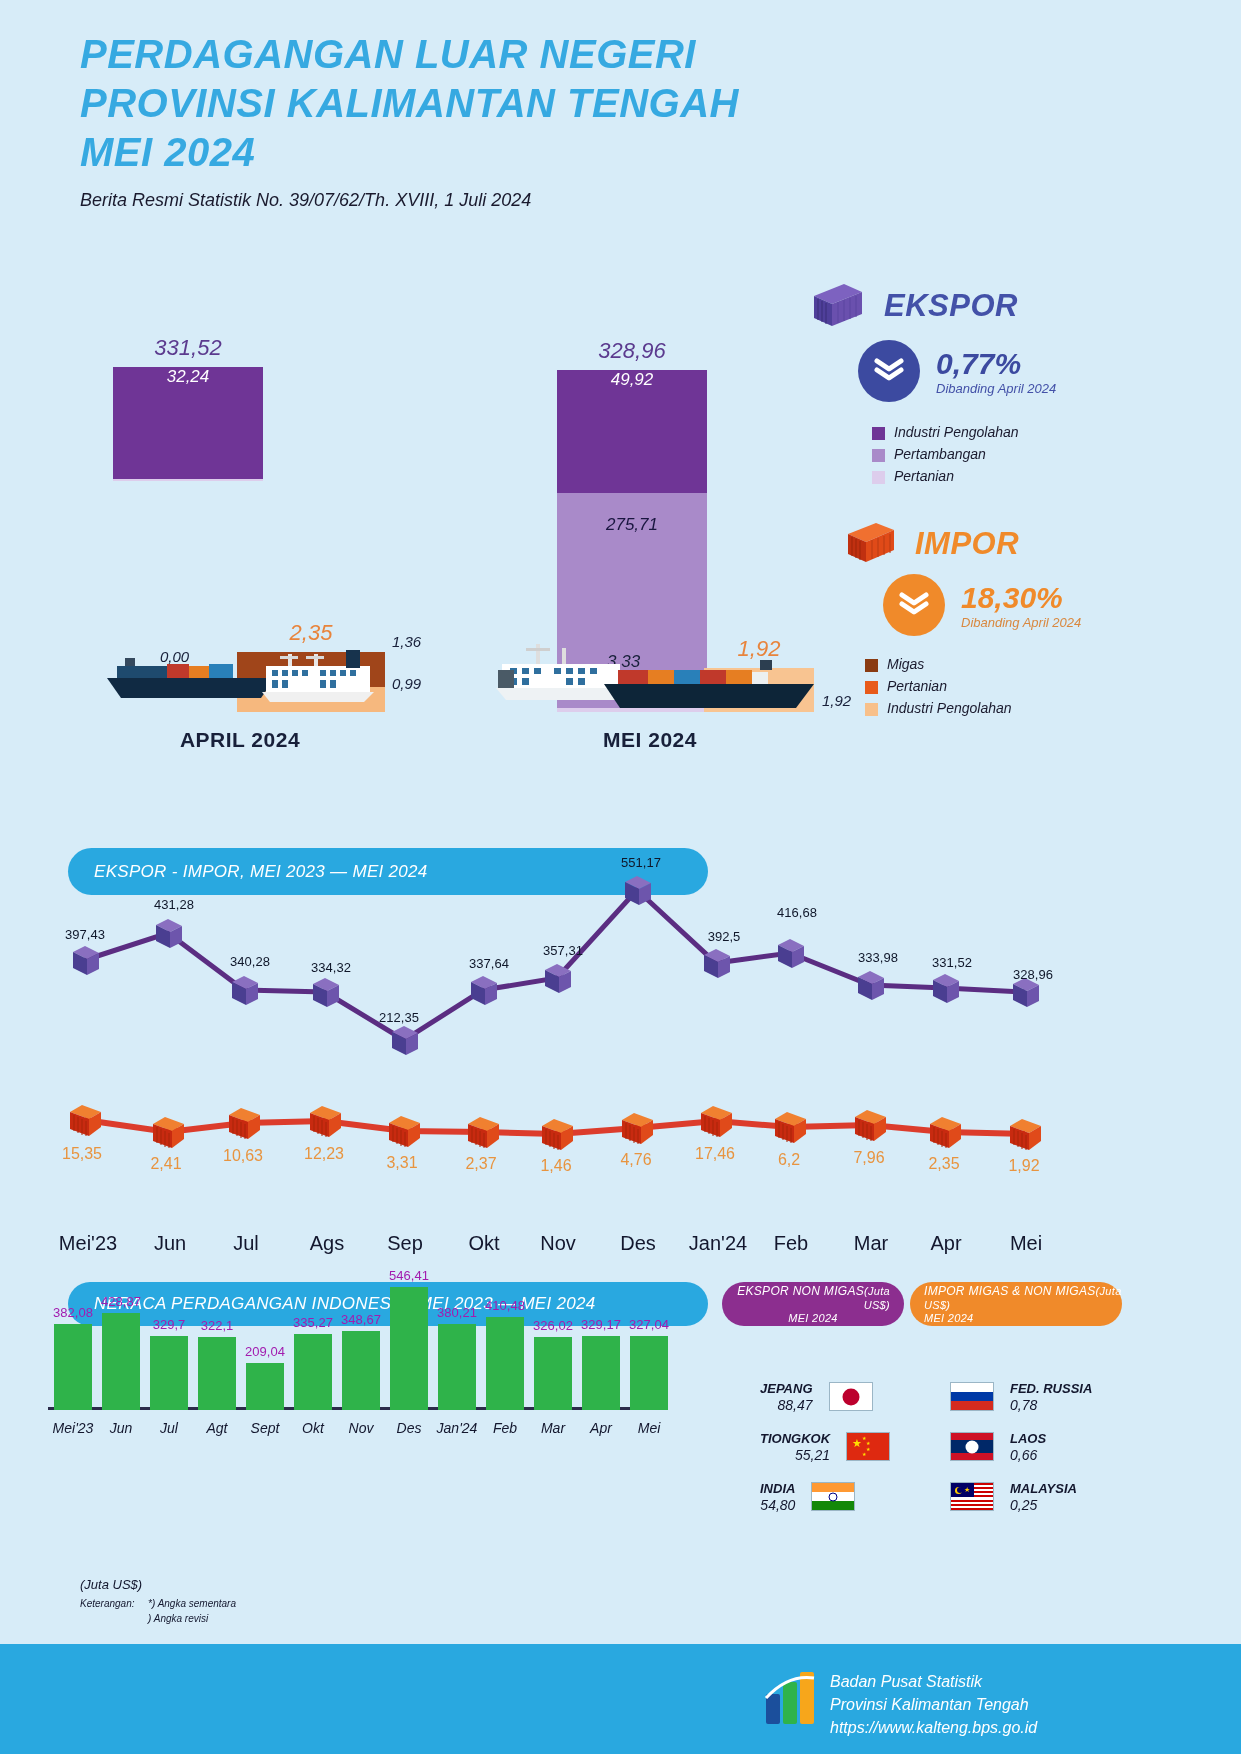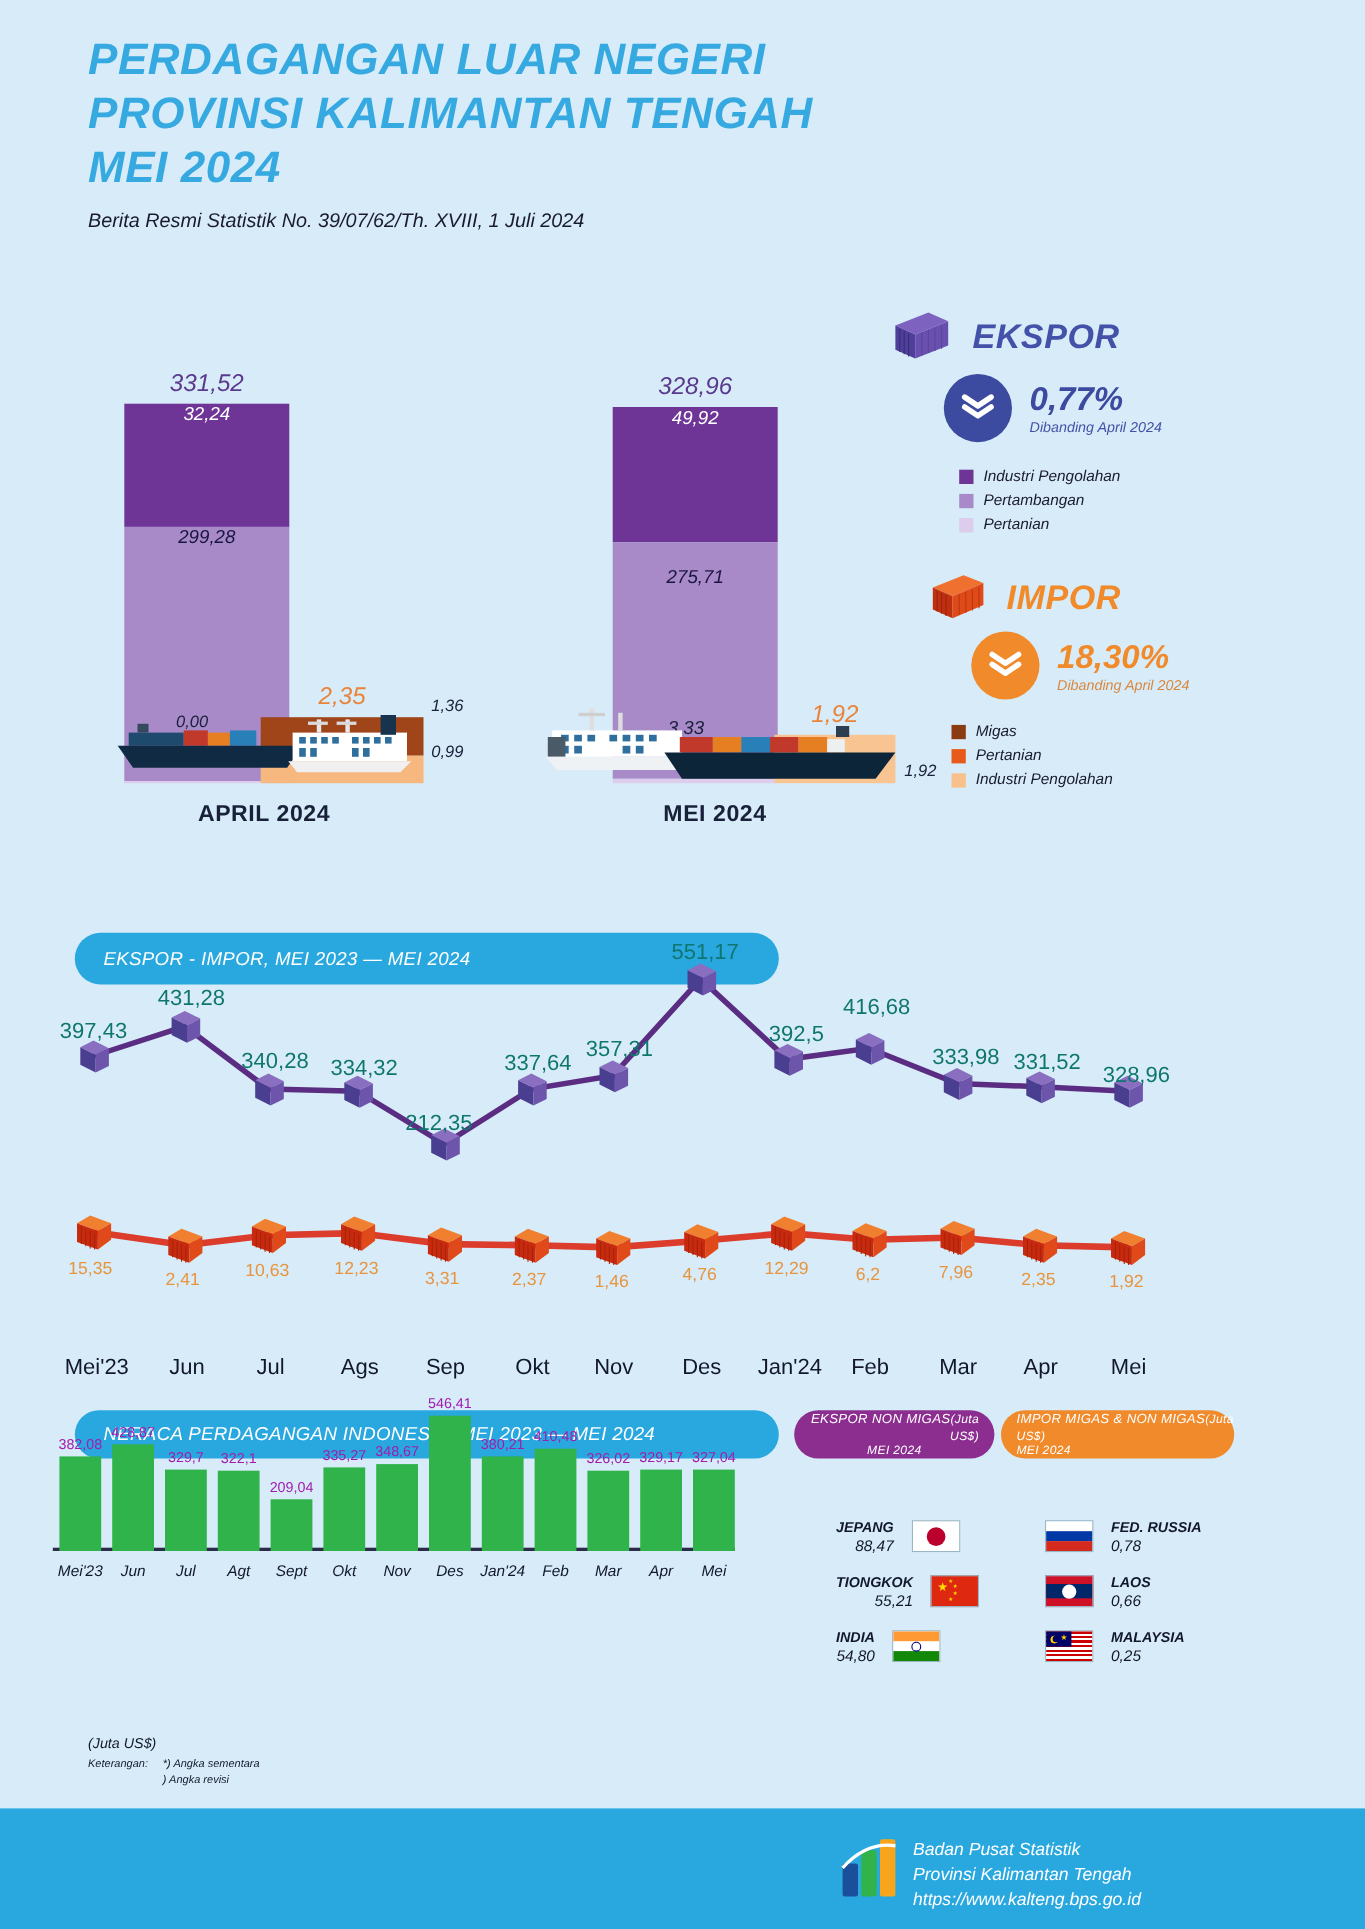--- a/index.html
+++ b/index.html
@@ -71,21 +71,21 @@
     display: flex; align-items: center; padding-left: 26px;
     font-size: 17px; font-style: italic; letter-spacing: .3px;
   }
   .banner.blue { background: #29a8e0; }
   .banner.purple { background: #8c2e8f; justify-content: center; padding: 0 14px; text-align: right; }
   .banner.orange { background: #f08a2a; padding-left: 14px; }
   .banner small { font-size: 11px; }
 
   
   .linewrap { position: absolute; left: 0; top: 855px; width: 1241px; height: 345px; }
-  .pt-label { position: absolute; font-size: 20px; color: #0f766e; transform: translateX(-50%); white-space: nowrap; }
+  .pt-label { position: absolute; font-size: 13px; color: #0f172a; transform: translateX(-50%); white-space: nowrap; }
   .pt-label.imp { color: #e8943f; font-size: 16px; }
   .mlabel { position: absolute; font-size: 20px; color: #13172e; transform: translateX(-50%); white-space: nowrap; }
 
   
   .gchart { position: absolute; left: 40px; top: 1270px; width: 640px; height: 140px; }
   .gbar { position: absolute; bottom: 0; background: #2fb34a; }
   .gval { position: absolute; transform: translateX(-50%); font-size: 13px; color: #a21caf; white-space: nowrap; }
   .gmon { position: absolute; transform: translateX(-50%); font-size: 14px; font-style: italic; color: #13172e; white-space: nowrap; }
 
   
@@ -115,23 +115,20 @@
     <div class="title-line">MEI 2024</div>
     <div class="subtitle">Berita Resmi Statistik No. 39/07/62/Th. XVIII, 1 Juli 2024</div>
   </div>
 
   <div class="topchart">
 
     <div class="barcol" style="left:113px; width:150px; height:345px;">
       <div class="bar-total">331,52</div>
       <div class="seg" style="height:112px; background:#6f3596;">
         <span style="color:#fff;">32,24</span>
-      </div>
-      <div class="seg" style="height:231px; background:#a98ac9;">
-        <span style="color:#1a1640;">299,28</span>
       </div>
       <div class="seg" style="height:2px; background:#ddcdec;"></div>
     </div>
     <div class="side-lab" style="left:160px; top:308px;">0,00</div>
 
     <div class="barcol" style="left:237px; width:148px; height:60px;">
       <div class="bar-total orange">2,35</div>
       <div class="seg" style="height:35px; background:#a0451a;"></div>
       <div class="seg" style="height:25px; background:#f6b87e;"></div>
     </div>
@@ -561,21 +558,21 @@
     <div class="pt-label" style="left:1033px; top:112px;">328,96</div>
 
     <div class="pt-label imp" style="left:82px;  top:290px;">15,35</div>
     <div class="pt-label imp" style="left:166px; top:300px;">2,41</div>
     <div class="pt-label imp" style="left:243px; top:292px;">10,63</div>
     <div class="pt-label imp" style="left:324px; top:290px;">12,23</div>
     <div class="pt-label imp" style="left:402px; top:299px;">3,31</div>
     <div class="pt-label imp" style="left:481px; top:300px;">2,37</div>
     <div class="pt-label imp" style="left:556px; top:302px;">1,46</div>
     <div class="pt-label imp" style="left:636px; top:296px;">4,76</div>
-    <div class="pt-label imp" style="left:715px; top:290px;">12,29</div>
+    <div class="pt-label imp" style="left:715px; top:290px;">17,46</div>
     <div class="pt-label imp" style="left:789px; top:296px;">6,2</div>
     <div class="pt-label imp" style="left:869px; top:294px;">7,96</div>
     <div class="pt-label imp" style="left:944px; top:300px;">2,35</div>
     <div class="pt-label imp" style="left:1024px; top:302px;">1,92</div>
   </div>
 
   <div>
     <div class="mlabel" style="left:88px;  top:1232px;">Mei'23</div>
     <div class="mlabel" style="left:170px; top:1232px;">Jun</div>
     <div class="mlabel" style="left:246px; top:1232px;">Jul</div>

